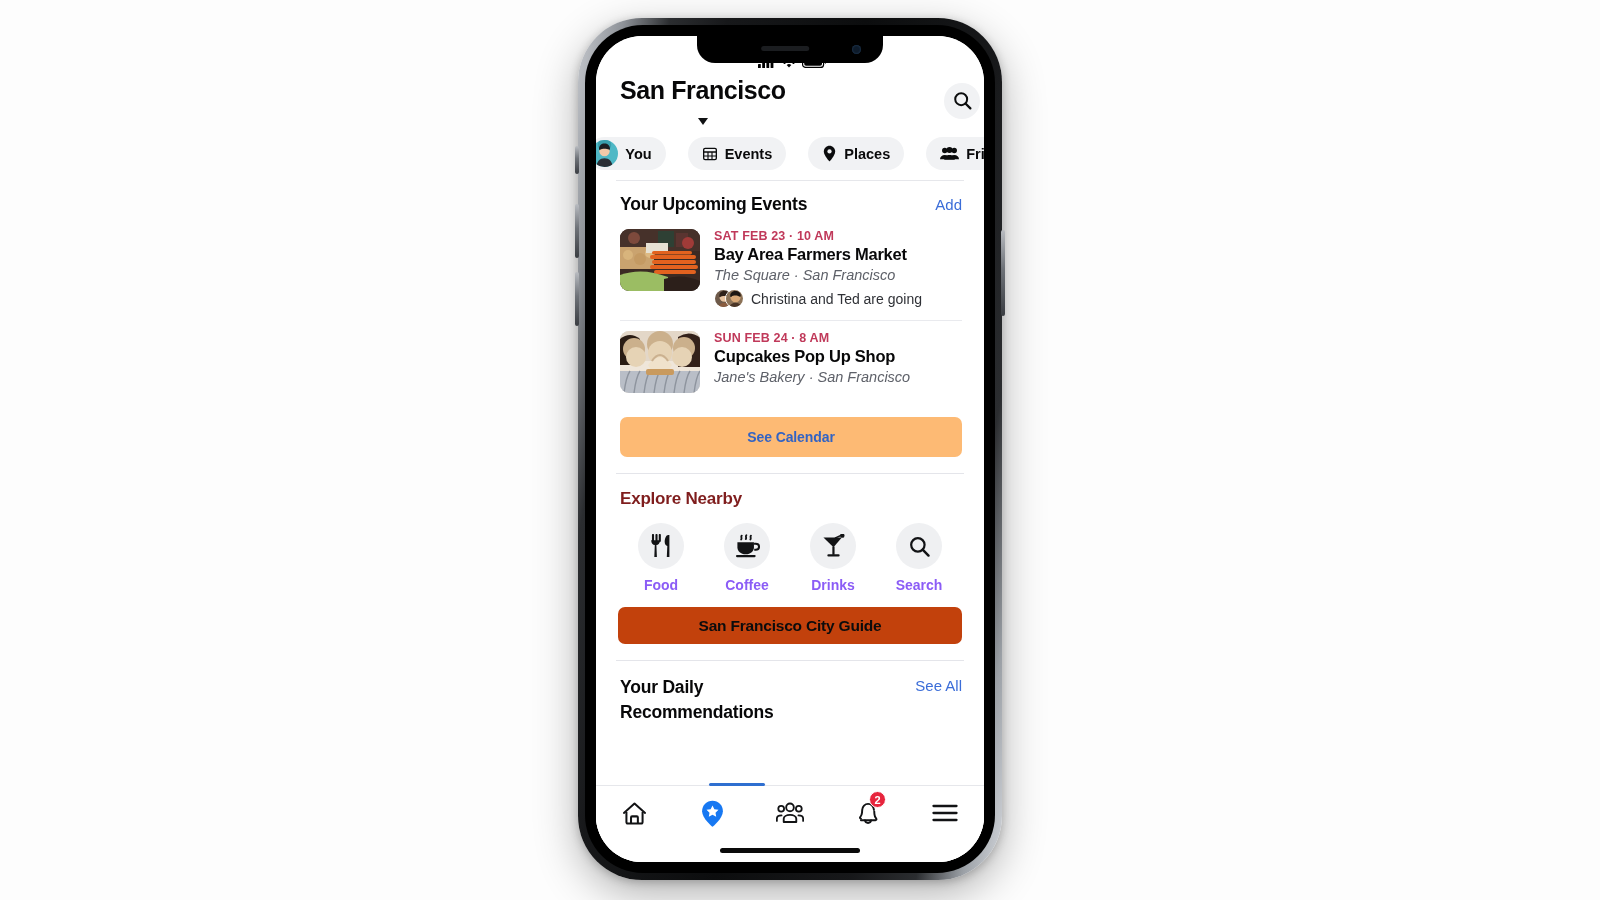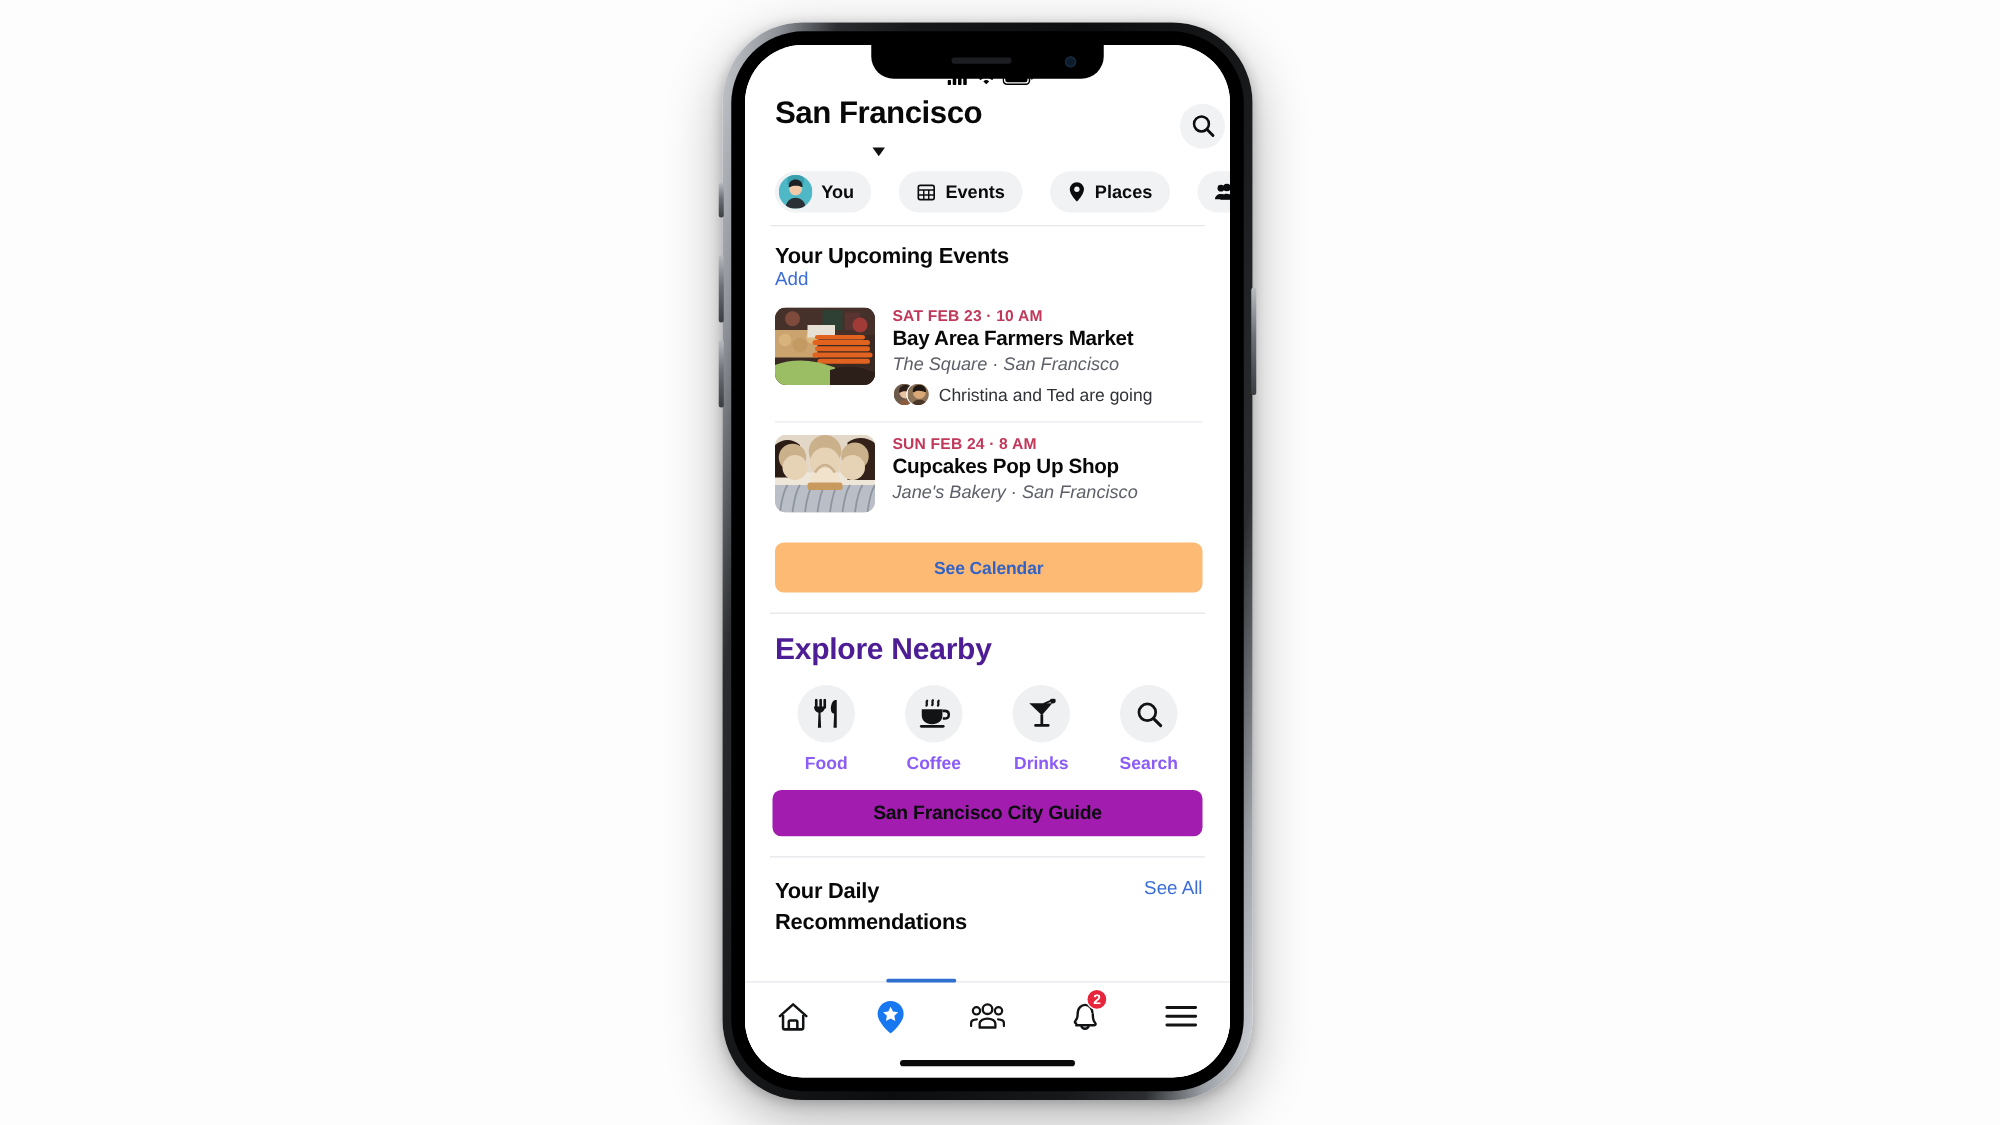--- a/index.html
+++ b/index.html
@@ -162,20 +162,21 @@
   }
 
   
   #chips {
     display: flex;
     gap: 22px;
     padding: 8px 0 10px 24px;
     flex: 0 0 auto;
     overflow: hidden;
     white-space: nowrap;
+    justify-content: center;
   }
   .chip {
     display: inline-flex;
     align-items: center;
     gap: 7px;
     height: 33px;
     padding: 0 14px;
     border-radius: 17px;
     background: #f1f2f4;
     font-size: 14.5px;
@@ -201,21 +202,20 @@
   #body {
     flex: 1 1 auto;
     overflow: hidden;
   }
 
   .section-head {
     display: flex;
     align-items: baseline;
     justify-content: space-between;
     padding: 13px 22px 9px 24px;
-    flex-direction: column;
   }
   .section-title {
     font-size: 17.5px;
     font-weight: 700;
     color: #080809;
     letter-spacing: -.2px;
   }
   .section-action {
     font-size: 15px;
     font-weight: 500;
@@ -301,23 +301,23 @@
   }
 
   .thick-divider {
     height: 1px;
     background: #e4e5ea;
     margin: 16px 20px 0 20px;
   }
 
   
   #explore-title {
-    font-size: 24px;
+    font-size: 17px;
     font-weight: 700;
-    color: #4c1d95;
+    color: #7f1d1d;
     padding: 15px 24px 0 24px;
     letter-spacing: -.2px;
   }
   #explore-grid {
     display: flex;
     padding: 14px 22px 0 22px;
     gap: 0;
   }
   .explore-item {
     flex: 1 1 0;
@@ -337,21 +337,21 @@
   .explore-label {
     font-size: 14px;
     font-weight: 600;
     color: #8b5cf6;
   }
 
   #city-guide {
     margin: 14px 22px 0 22px;
     height: 37px;
     border-radius: 7px;
-    background: #a21caf;
+    background: #c2410c;
     display: flex;
     align-items: center;
     justify-content: center;
     font-size: 15.5px;
     font-weight: 700;
     color: #0b0c0d;
     letter-spacing: -.2px;
   }
 
   

